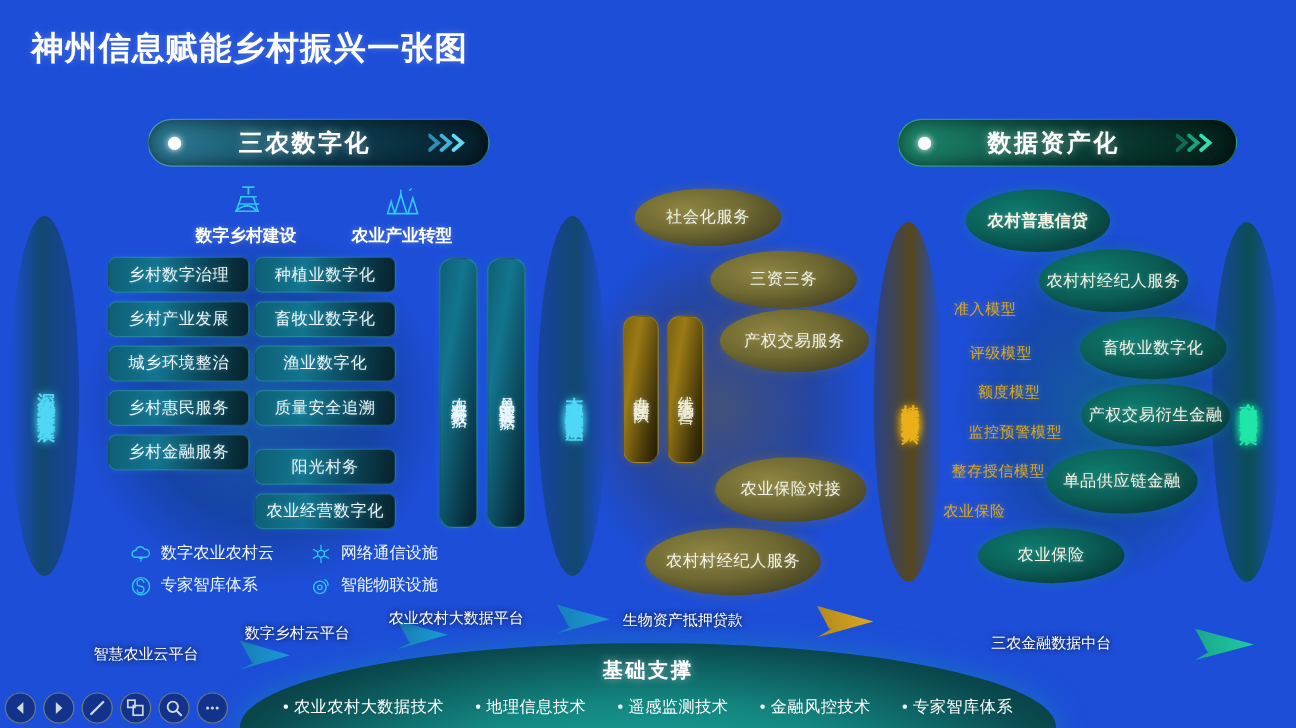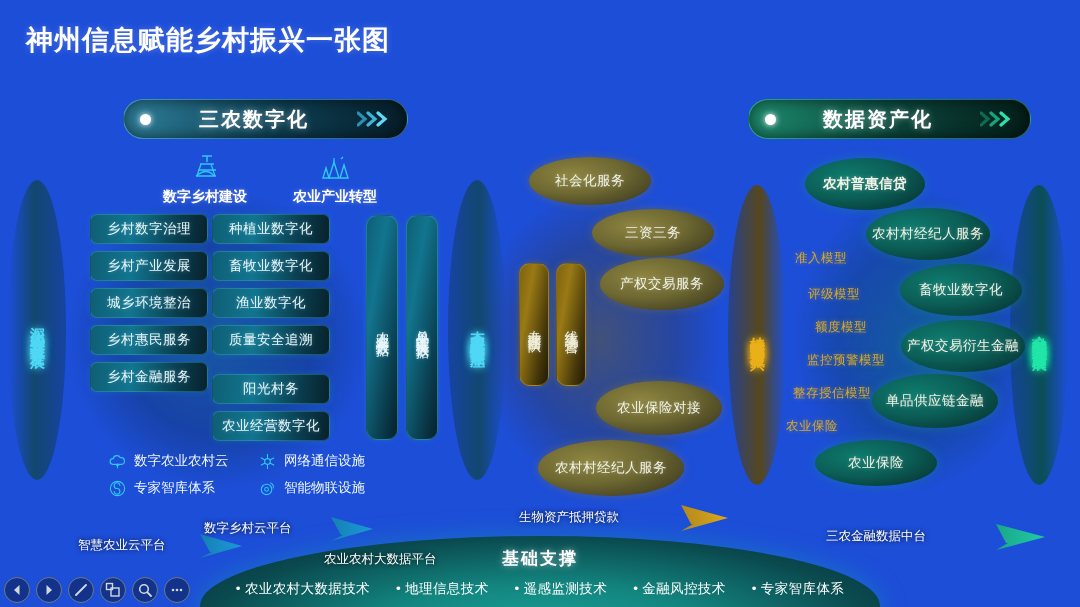--- a/index.html
+++ b/index.html
@@ -356,21 +356,21 @@
           <stop offset="0%" stop-color="#0b2b3a"></stop>
               <stop offset="100%" stop-color="#1ba0d8"></stop>
             </linearGradient>
           </defs>
         <path d="M0 22 L143 22 L133 4 L175 16 L133 28 L145 22 Z" fill="url(#ag2)" opacity="0.92"></path>
       </svg>
     </span>
     <span class="txt">数字乡村云平台</span>
   </div>
 
-  <div class="arrow" style="left:318px; top:500px; width:190px;margin-top:44px;">
+  <div class="arrow" style="left:318px; top:500px; width:190px;">
     <span class="shape">
       <svg width="190" height="30" viewBox="0 0 190 30" preserveAspectRatio="none">
         <defs>
             <linearGradient id="ag3" x1="0" y1="0" x2="1" y2="0">
           <stop offset="0%" stop-color="#0b2b3a"></stop>
               <stop offset="100%" stop-color="#1ba0d8"></stop>
             </linearGradient>
           </defs>
         <path d="M0 22 L156 22 L146 4 L190 16 L146 28 L158 22 Z" fill="url(#ag3)" opacity="0.92"></path>
       </svg>

